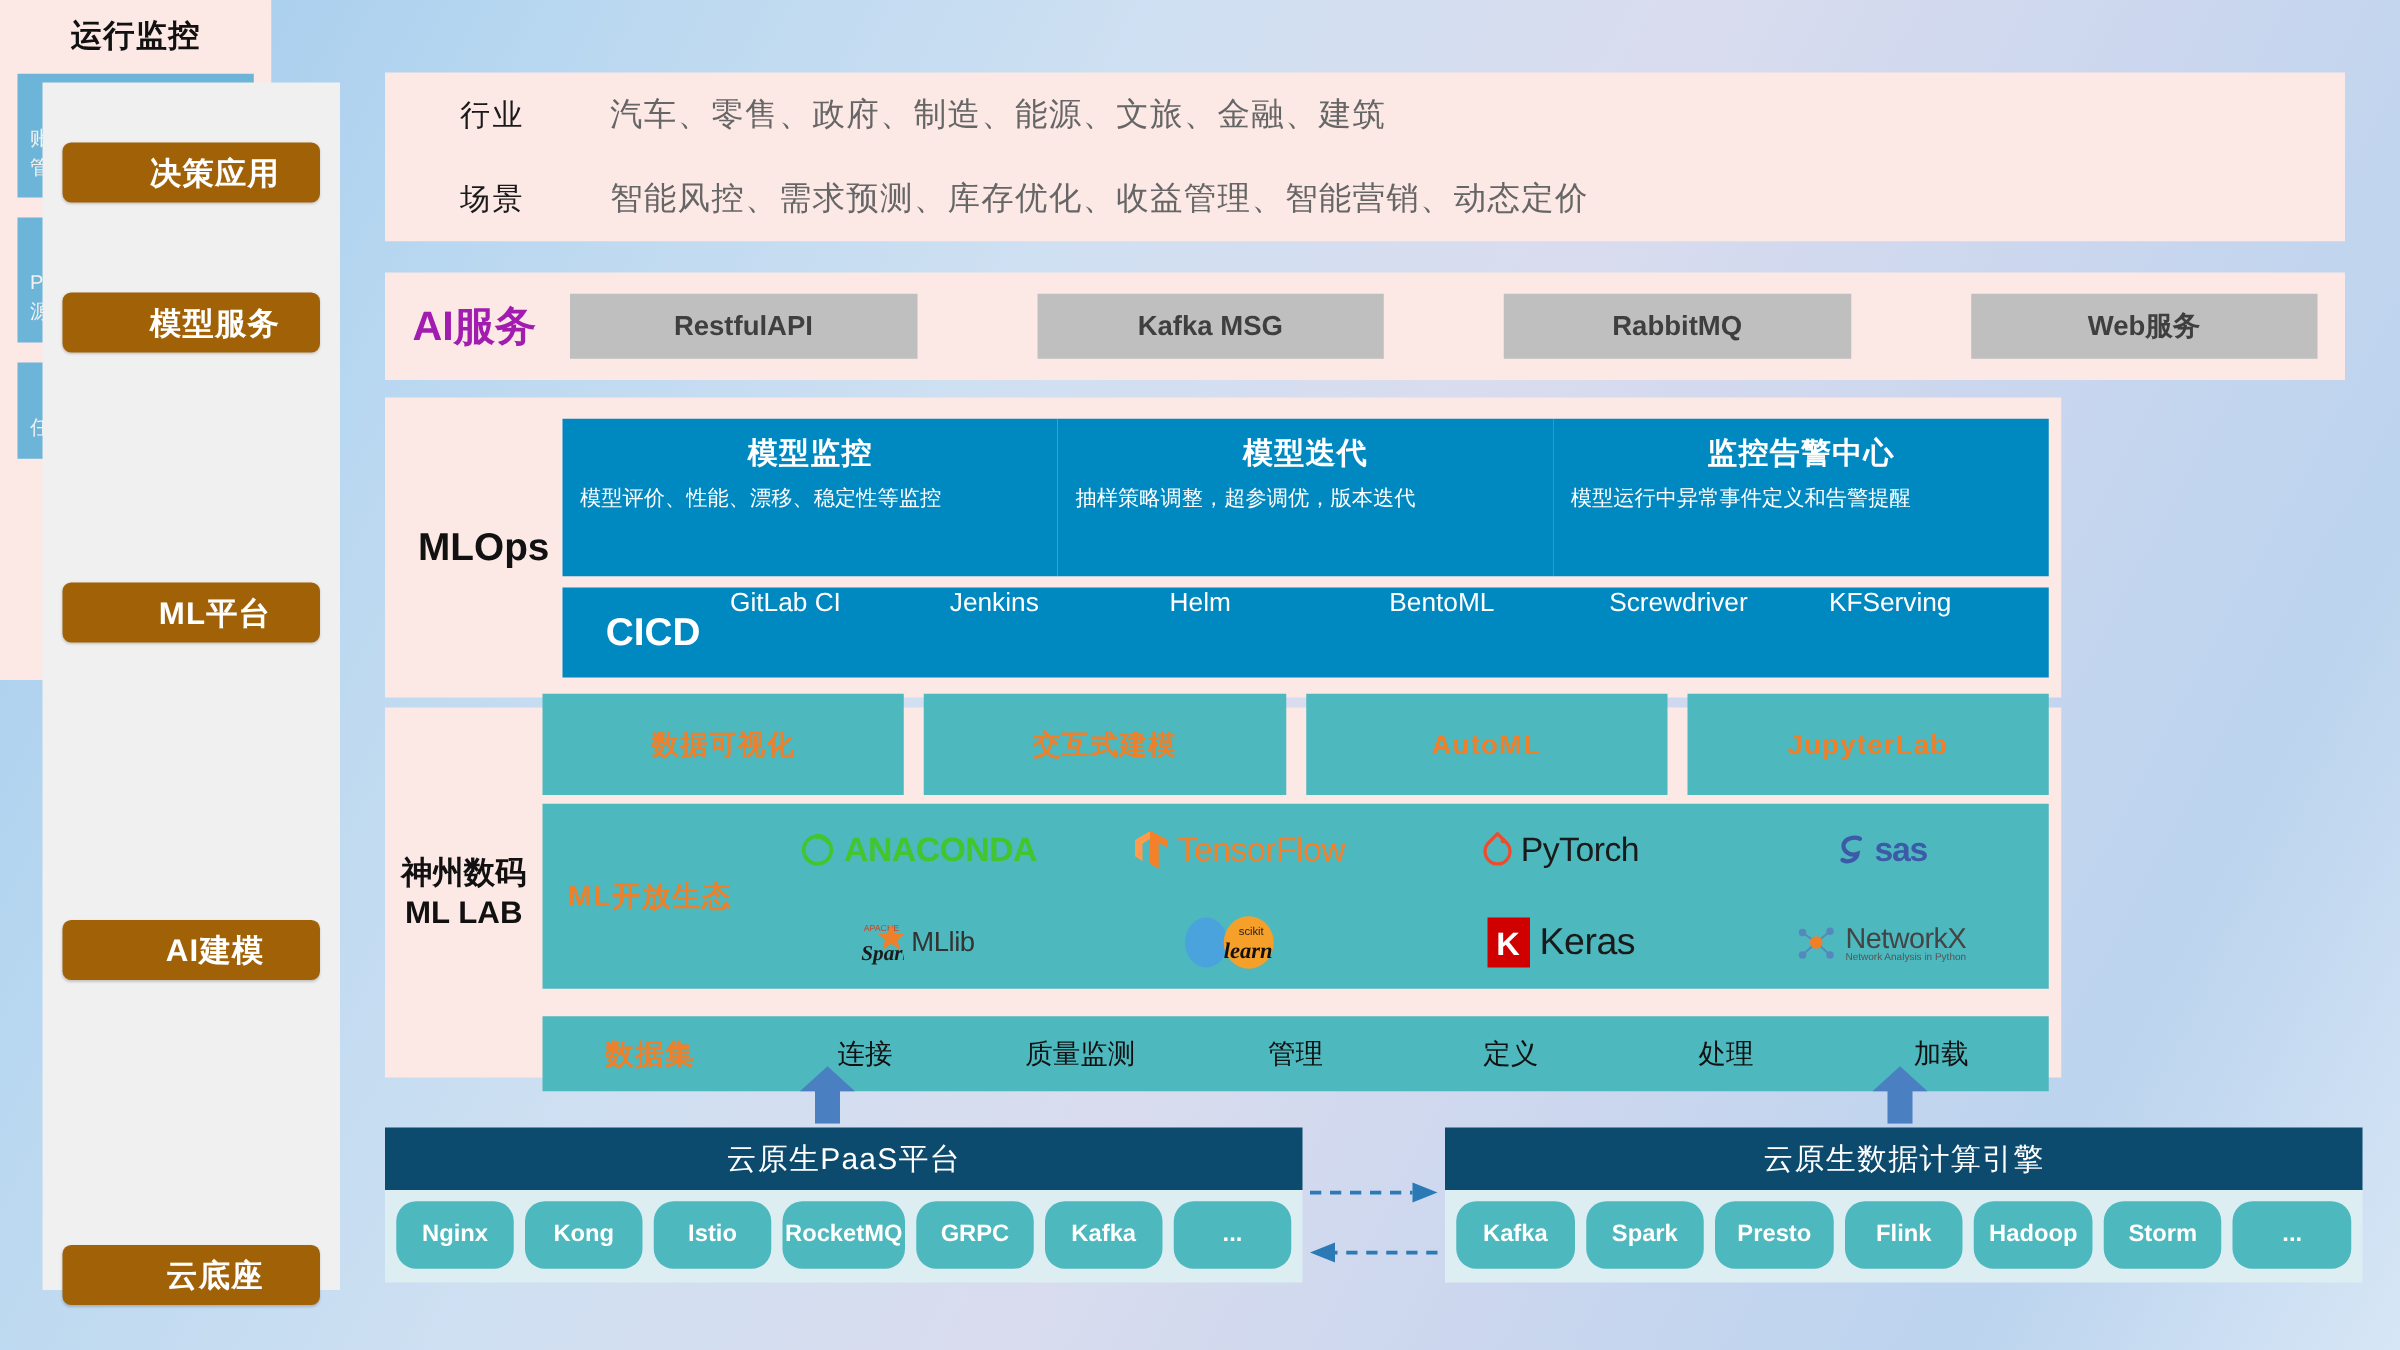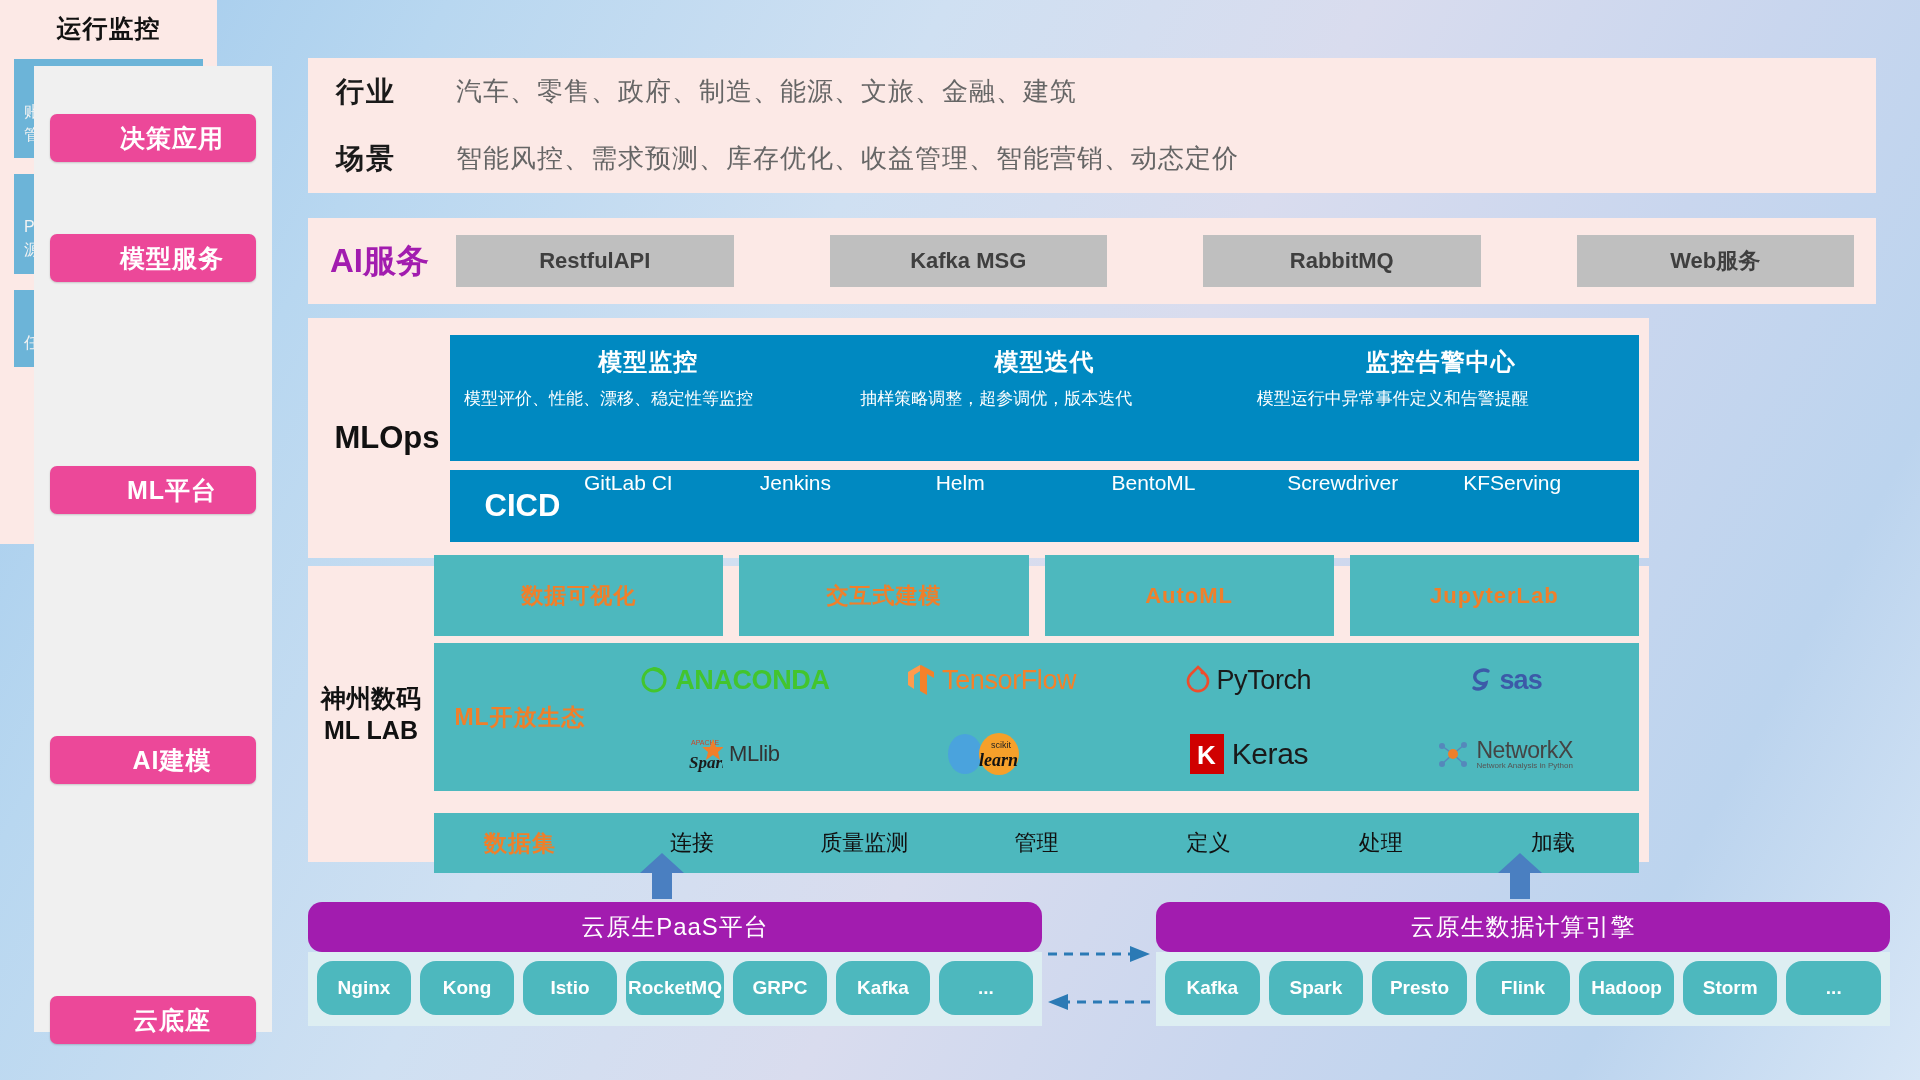--- a/index.html
+++ b/index.html
@@ -11,21 +11,21 @@
   }
 
   
   #left-rail {
     position: absolute; left: 34px; top: 66px;
     width: 238px; height: 966px;
     background: #f0f0f0;
   }
   .rail-pill {
     position: absolute; left: 16px; width: 206px; height: 48px;
-    background: #ec4899; border-radius: 7px;
+    background: #a16207; border-radius: 7px;
     color: #fff; font-weight: bold; font-size: 25px;
     display: flex; align-items: center; justify-content: center;
     letter-spacing: 1px;
     box-shadow: 0 1px 2px rgba(0,0,0,.18);
     padding-left: 38px;
   }
   .rail-pill.p0 { top: 48px; }
   .rail-pill.p1 { top: 168px; }
   .rail-pill.p2 { top: 400px; }
   .rail-pill.p3 { top: 670px; }
@@ -34,22 +34,22 @@
   
   .band {
     position: absolute;
     background: #fce9e6;
   }
 
   
   #band-industry { left: 308px; top: 58px; width: 1568px; height: 135px; }
   .ind-row { display: flex; align-items: center; height: 67px; padding-left: 28px; }
   .ind-key {
-    width: 120px; font-size: 28px; font-weight: bold; color: #1a1a1a;
-    letter-spacing: 2px; flex: 0 0 120px;
+    width: 120px; font-size: 24px; font-weight: normal; color: #1a1a1a;
+    letter-spacing: 2px; flex: 0 0 120px; margin-left: 32px;
   }
   .ind-val { font-size: 26px; color: #666; letter-spacing: 1px; }
 
   
   #band-ai { left: 308px; top: 218px; width: 1568px; height: 86px;
              display: flex; align-items: center; padding: 0 22px; }
   #ai-title { width: 126px; flex: 0 0 126px; font-size: 33px; font-weight: bold; color: #a21caf; }
   #ai-items { flex: 1; display: flex; gap: 96px; }
   .ai-chip {
     flex: 1; height: 52px; background: #bfbfbf;
@@ -107,23 +107,23 @@
                    color: #111; letter-spacing: 1px; margin-bottom: 14px; }
   .mon-card { background: #6cb4d8; margin-bottom: 16px; padding: 8px 10px 12px; }
   .mon-card h5 { text-align: center; color: #fff; font-size: 21px; font-weight: bold;
                  margin-bottom: 6px; letter-spacing: 1px; }
   .mon-card p { color: #f2f2f2; font-size: 16px; line-height: 1.42; }
 
   
   .cloud-block { position: absolute; }
   #cloud-left  { left: 308px; top: 902px; width: 734px; }
   #cloud-right { left: 1156px; top: 902px; width: 734px; }
-  .cloud-head { background: #a21caf; height: 50px; color: #fff;
+  .cloud-head { background: #0c4a6e; height: 50px; color: #fff;
                 display: flex; align-items: center; justify-content: center;
-                font-size: 24px; letter-spacing: 1px; border-radius: 14px; }
+                font-size: 24px; letter-spacing: 1px; }
   .cloud-body { background: #ddeef2; padding: 9px 9px 11px; display: flex; gap: 9px; }
   .cloud-chip { flex: 1; background: #4db8be; border-radius: 16px; height: 54px;
                 display: flex; align-items: center; justify-content: center;
                 color: #fff; font-size: 19px; font-weight: bold; text-align: center;
                 line-height: 1.1; padding: 0 2px; }
 
   .up-arrow { position: absolute; width: 48px; height: 46px; }
   #arrow-left  { left: 638px; top: 853px; }
   #arrow-right { left: 1496px; top: 853px; }
 

